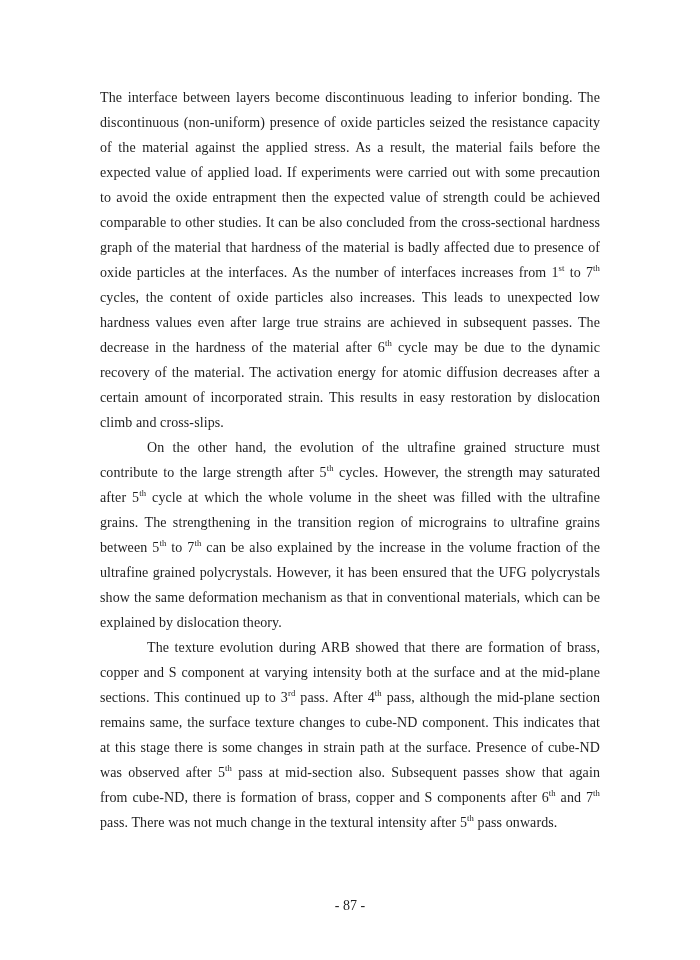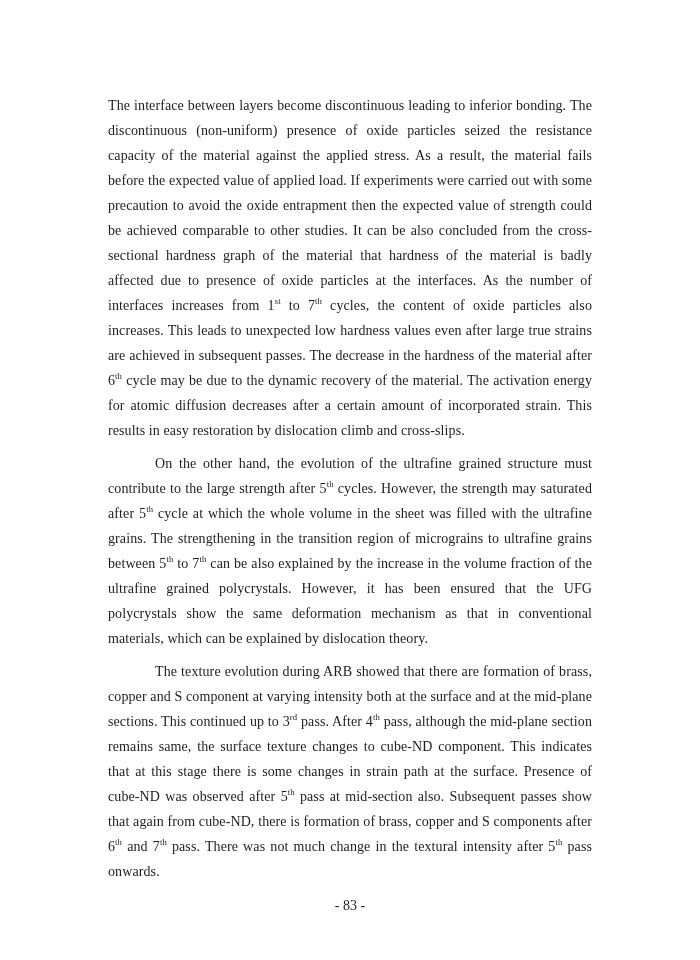--- a/index.html
+++ b/index.html
@@ -23,21 +23,21 @@
     background: #ffffff;
     overflow: hidden;
   }
   .text-block {
     position: absolute;
     left: 100px;
     top: 85px;
     width: 500px;
   }
   p.para {
-    margin: 8px;
+    margin: 0;
     font-size: 14px;
     line-height: 25px;
     text-align: justify;
     letter-spacing: 0.1px;
   }
   p.para.indent {
     text-indent: 47px;
   }
   sup {
     font-size: 0.62em;
@@ -56,14 +56,14 @@
 </style>
 </head>
 <body>
 
 <div class="page">
   <div class="text-block">
     <p class="para"><span>The interface between layers become discontinuous leading to inferior bonding. The discontinuous (non-uniform) presence of oxide particles seized the resistance capacity of the material against the applied stress. As a result, the material fails before the expected value of applied load. If experiments were carried out with some precaution to avoid the oxide entrapment then the expected value of strength could be achieved comparable to other studies. It can be also concluded from the cross-sectional hardness graph of the material that hardness of the material is badly affected due to presence of oxide particles at the interfaces. As the number of interfaces increases from 1</span><sup>st</sup><span> to 7</span><sup>th</sup><span> cycles, the content of oxide particles also increases. This leads to unexpected low hardness values even after large true strains are achieved in subsequent passes. The decrease in the hardness of the material after 6</span><sup>th</sup><span> cycle may be due to the dynamic recovery of the material. The activation energy for atomic diffusion decreases after a certain amount of incorporated strain. This results in easy restoration by dislocation climb and cross-slips.</span></p>
     <p class="para indent"><span>On the other hand, the evolution of the ultrafine grained structure must contribute to the large strength after 5</span><sup>th</sup><span> cycles. However, the strength may saturated after 5</span><sup>th</sup><span> cycle at which the whole volume in the sheet was filled with the ultrafine grains. The strengthening in the transition region of micrograins to ultrafine grains between 5</span><sup>th</sup><span> to 7</span><sup>th</sup><span> can be also explained by the increase in the volume fraction of the ultrafine grained polycrystals. However, it has been ensured that the UFG polycrystals show the same deformation mechanism as that in conventional materials, which can be explained by dislocation theory.</span></p>
     <p class="para indent"><span>The texture evolution during ARB showed that there are formation of brass, copper and S component at varying intensity both at the surface and at the mid-plane sections. This continued up to 3</span><sup>rd</sup><span> pass. After 4</span><sup>th</sup><span> pass, although the mid-plane section remains same, the surface texture changes to cube-ND component. This indicates that at this stage there is some changes in strain path at the surface. Presence of cube-ND was observed after 5</span><sup>th</sup><span> pass at mid-section also. Subsequent passes show that again from cube-ND, there is formation of brass, copper and S components after 6</span><sup>th</sup><span> and 7</span><sup>th</sup><span> pass. There was not much change in the textural intensity after 5</span><sup>th</sup><span> pass onwards.</span></p>
   </div>
-  <div class="footer">- 83 -</div>
+  <div class="footer">- 87 -</div>
 </div>
 
 </body></html>

